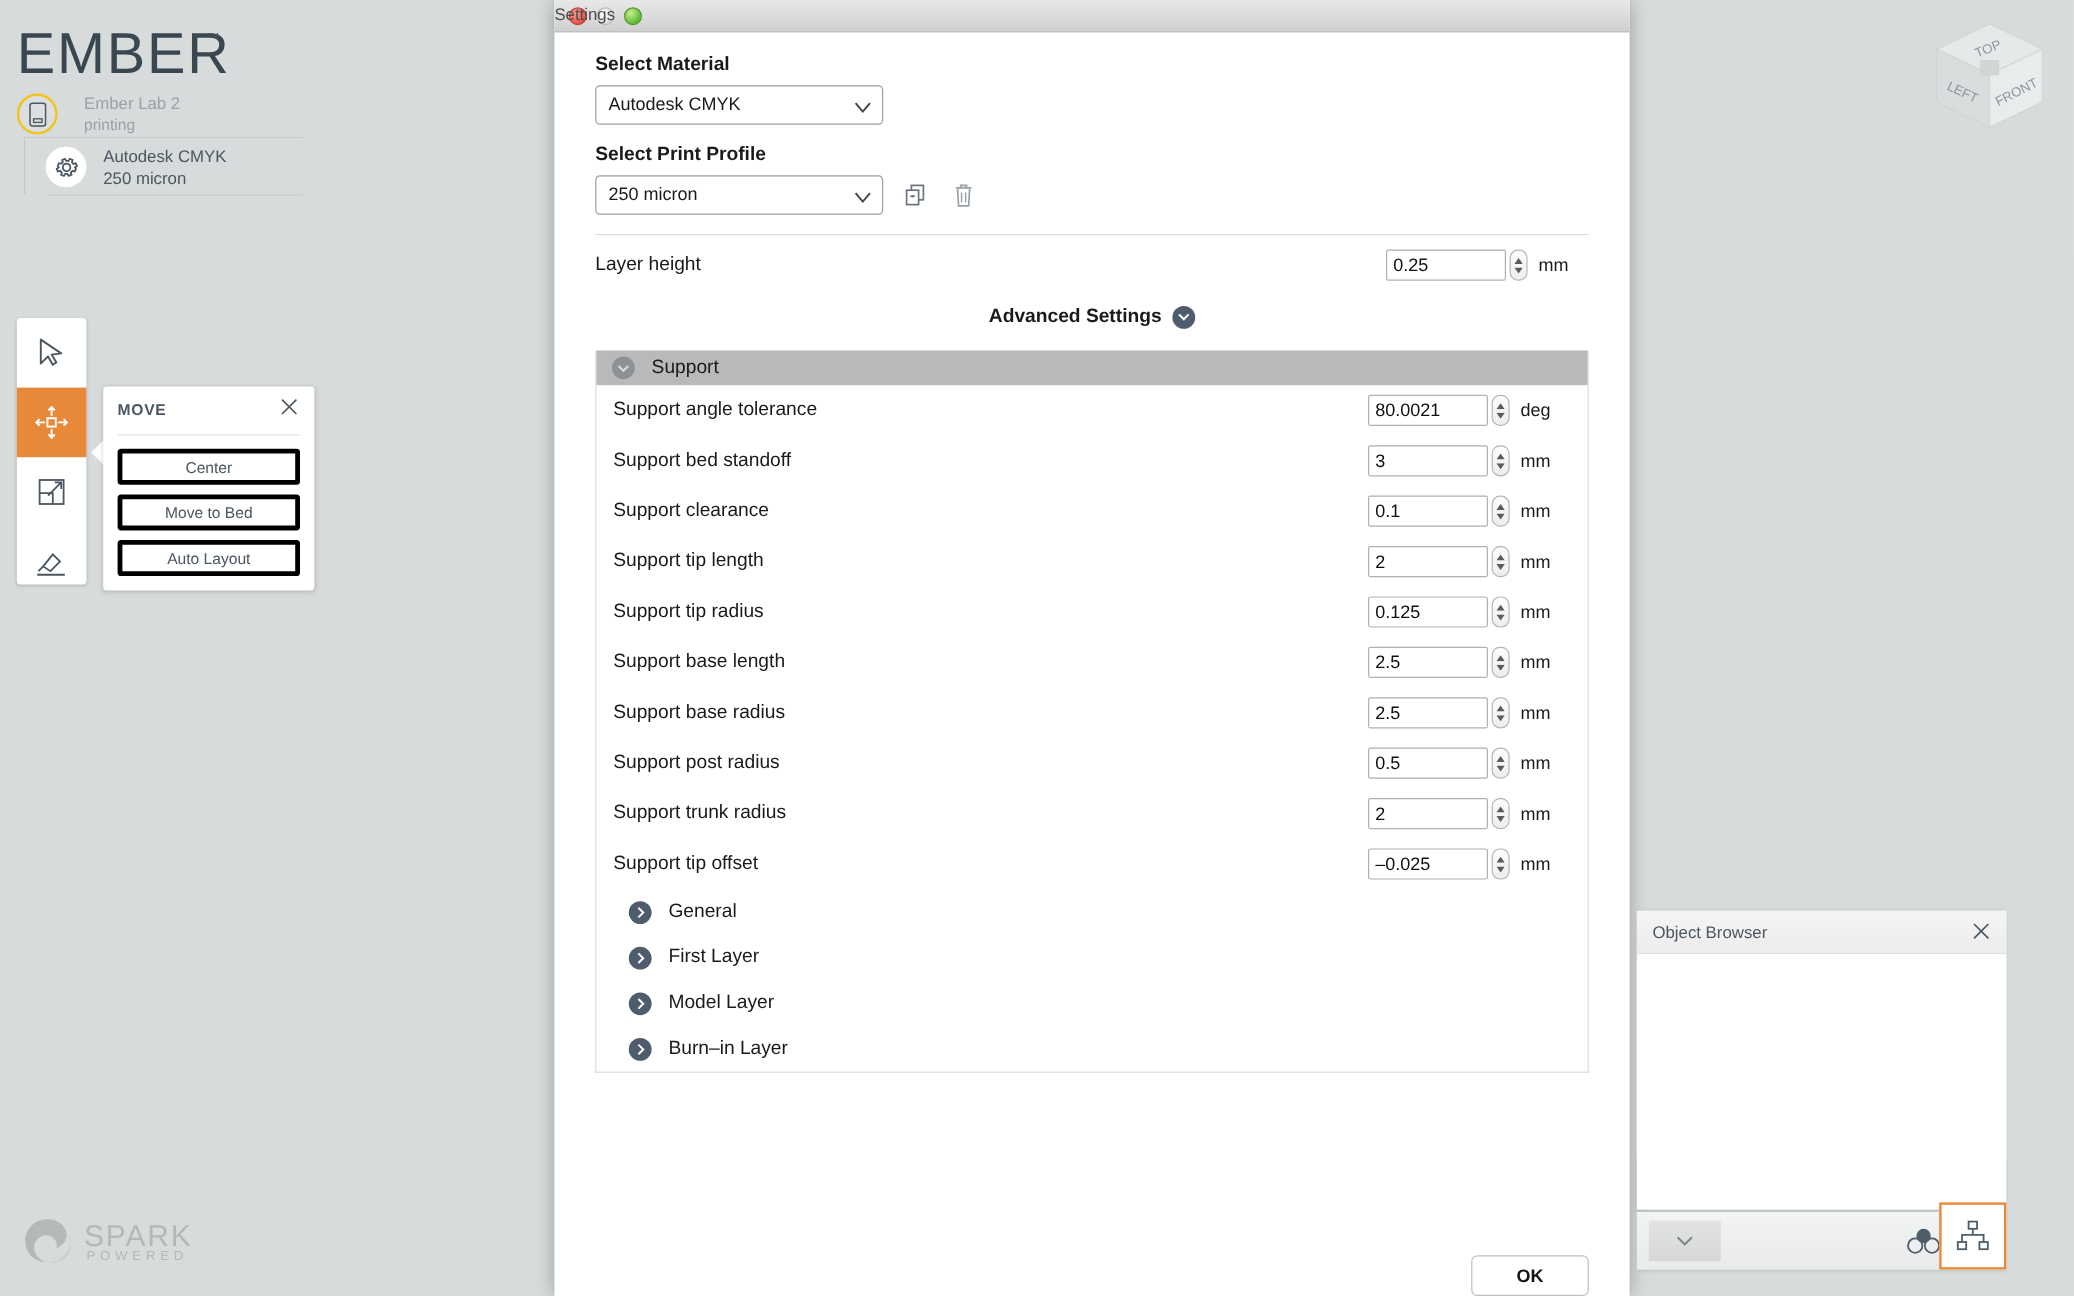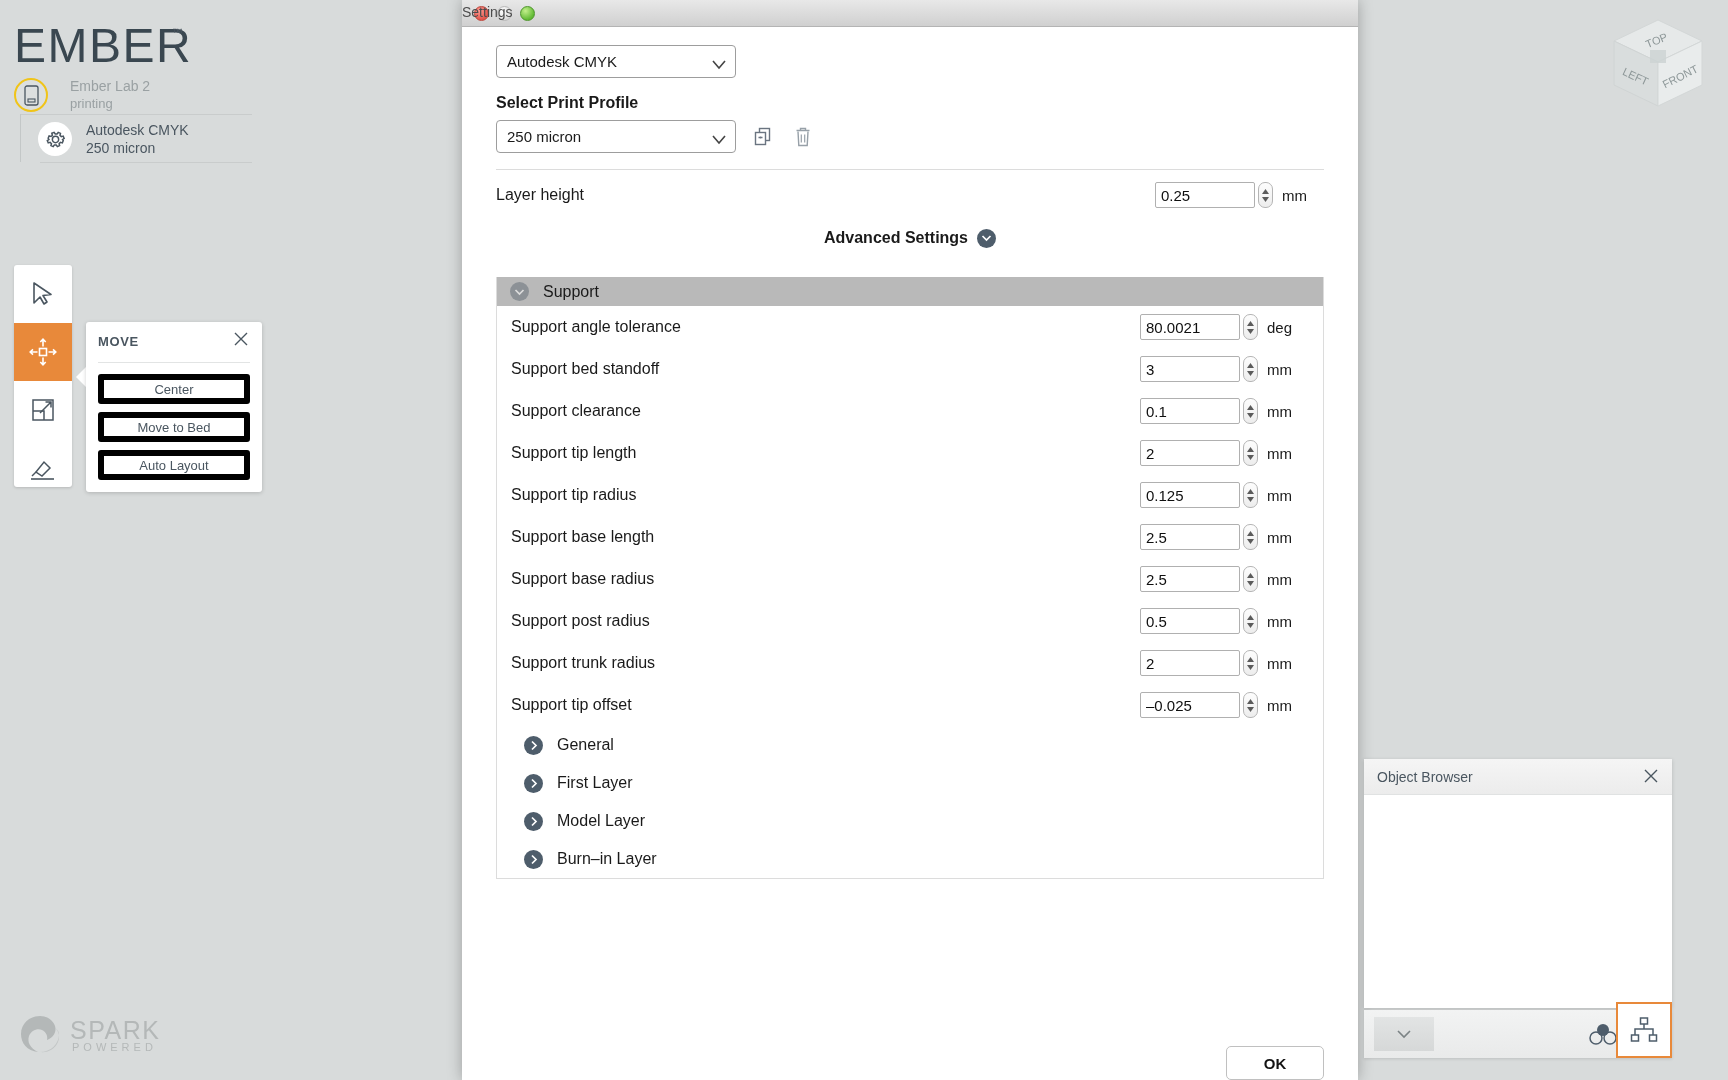--- a/index.html
+++ b/index.html
@@ -112,21 +112,21 @@
   .move-close {
     position: absolute; right: 10px; top: 8px;
     width: 20px; height: 20px; cursor: pointer;
   }
   .move-divider {
     position: absolute; left: 12px; right: 12px; top: 40px;
     height: 1px; background: #e2e4e4;
   }
   .move-btn {
     position: absolute; left: 12px; width: 152px; height: 30px;
-    border: 6px solid #000000; border-radius: 3px;
+    border: 4px solid #000000; border-radius: 3px;
     background: #ffffff; color: #4a5660;
     font-size: 13px; font-family: "Liberation Sans", sans-serif;
     display: flex; align-items: center; justify-content: center;
     cursor: pointer;
   }
   .move-btn:nth-of-type(1) { top: 52px; }
 
   
   .viewcube { position: absolute; right: 10px; top: 8px; width: 120px; height: 110px; }
 
@@ -225,21 +225,21 @@
   .disc {
     width: 19px; height: 19px; border-radius: 50%;
     background: #4e5d6b;
     display:flex; align-items:center; justify-content:center;
     flex: 0 0 auto;
   }
   .disc.light { background: #8c9196; }
 
   .settings-area {
     border: 1px solid #dcdcdc; border-top: none;
-    margin-top: 17px; padding: 0 14px;
+    margin-top: 6px; padding: 0 14px;
   }
 
   .modal-footer {
     flex: 0 0 auto; height: 72px;
     display: flex; align-items: flex-end; justify-content: flex-end;
     padding: 0 34px;
   }
   .ok-btn {
     width: 98px; height: 34px;
     border: 1px solid #c0c0c0; border-radius: 5px;
@@ -409,20 +409,21 @@
       <div class="lights">
         <div class="light red"></div>
         <div class="light yellow"></div>
         <div class="light green"></div>
       </div>
       <div class="title-text">Settings</div>
     </div>
 
     <div class="modal-body">
 
+      <div class="section-label">Select Material</div>
       <div class="select-wrap">
         <select class="styled">
           <option>Autodesk CMYK</option>
         </select>
         <span class="sel-chev">
           <svg width="14" height="10" viewBox="0 0 14 10">
               <path d="M1 1 L7 8 L13 1" fill="none" stroke="#444" stroke-width="1.6"></path>
             </svg>
         </span>
       </div>

